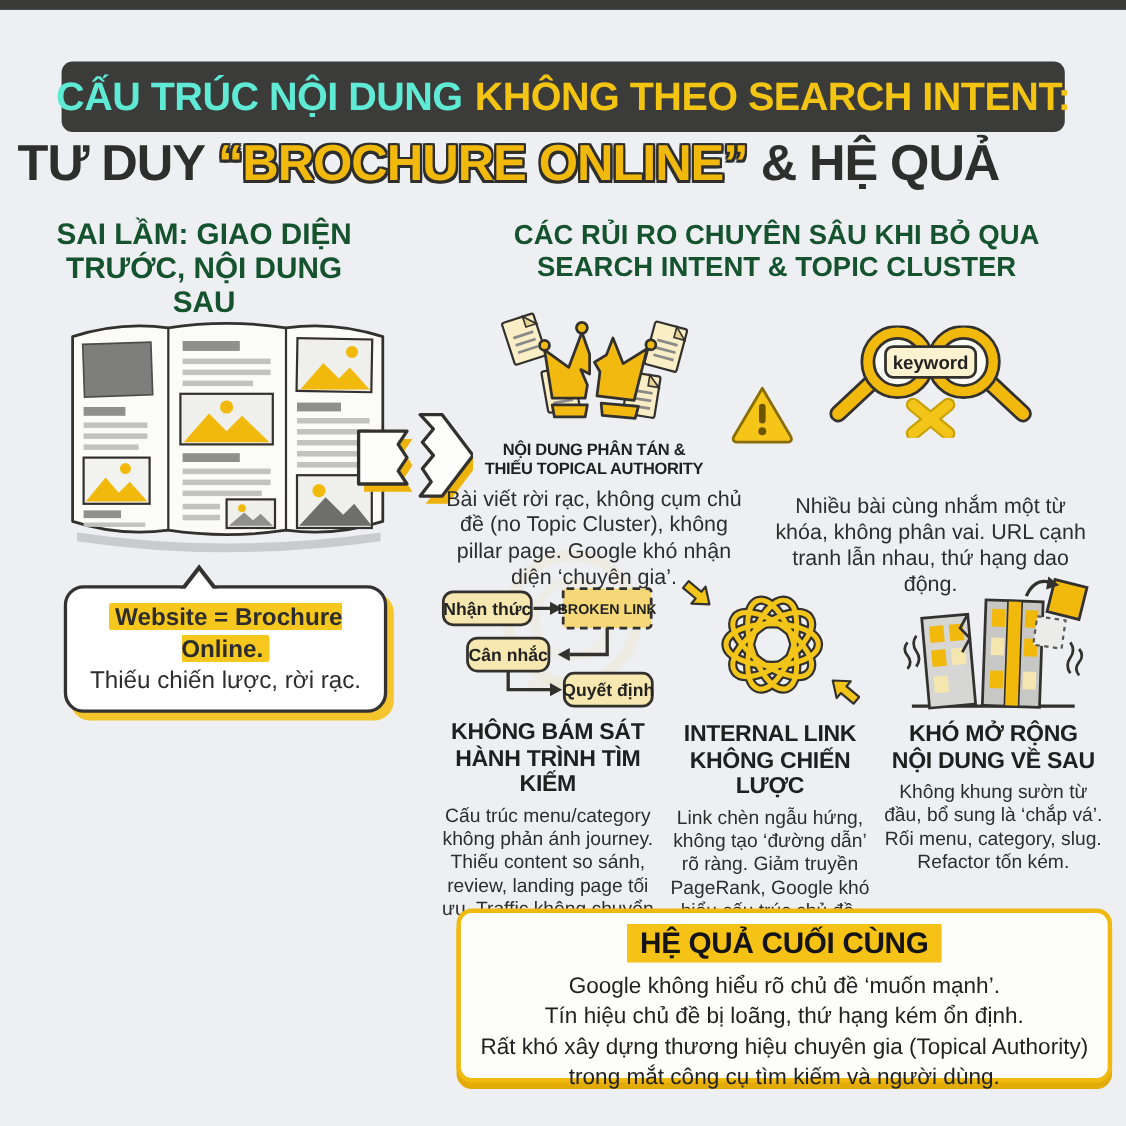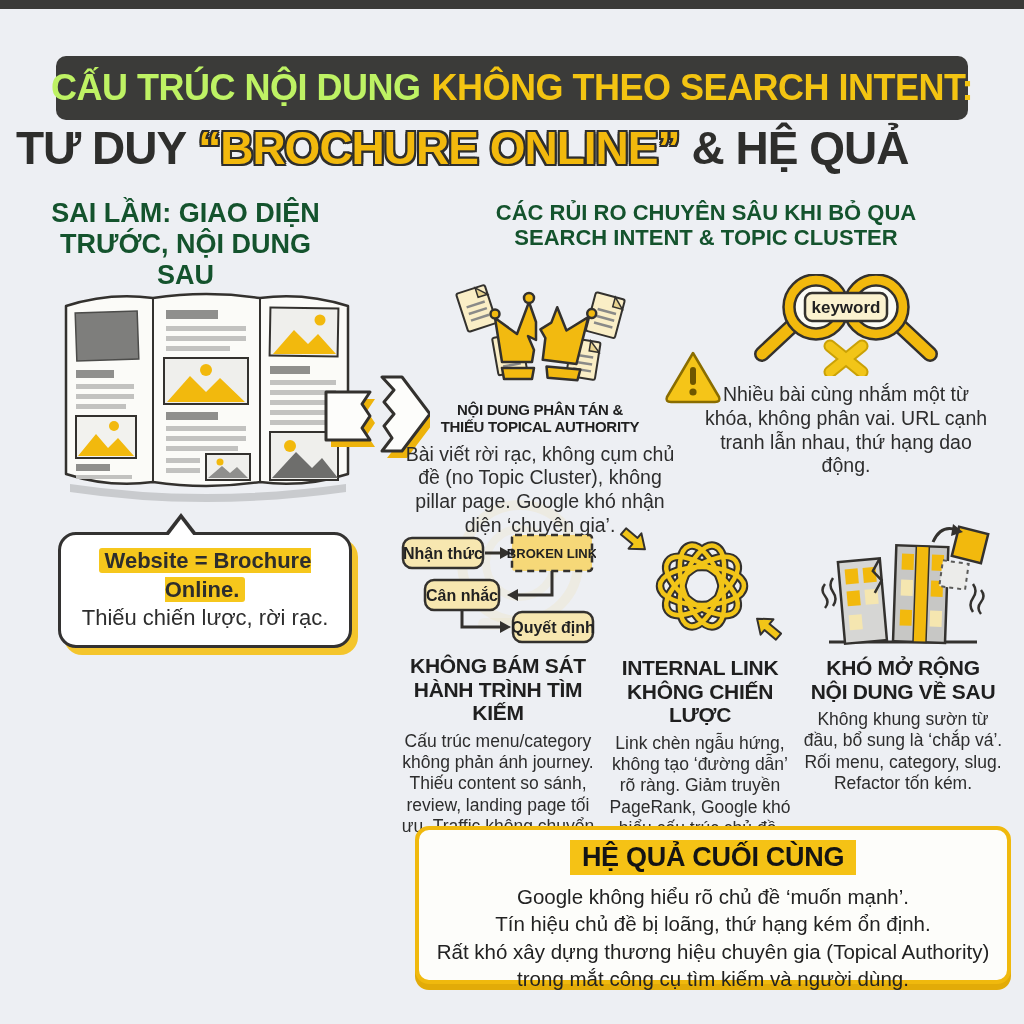--- a/index.html
+++ b/index.html
@@ -16,44 +16,44 @@
   
   .top-strip{left:0;top:0;width:1024px;height:9px;background:#3a3a38;}
 
   
   .header-bar{
     left:56px;top:56px;width:912px;height:64px;
     background:#3b3b39;border-radius:10px;
     display:flex;align-items:center;justify-content:center;
     font-weight:800;font-size:36px;letter-spacing:-0.5px;white-space:nowrap;
   }
-  .header-bar .w{color:#bef264;}
+  .header-bar .w{color:#5eead4;}
   .header-bar .y{color:#f3c412;margin-left:11px;}
   .subtitle{
     left:0;top:121px;width:856px;height:54px;
     display:flex;align-items:center;justify-content:space-between;
     font-weight:800;font-size:46px;letter-spacing:-1px;color:#2e2e2c;white-space:nowrap;padding-left:16px;
   }
   .subtitle .hl{
     color:#f2b90d;margin:0 12px;
     text-shadow:-2px -2px 0 #2e2e2c,2px -2px 0 #2e2e2c,-2px 2px 0 #2e2e2c,2px 2px 0 #2e2e2c,
                  0 -2px 0 #2e2e2c,0 2px 0 #2e2e2c,-2px 0 0 #2e2e2c,2px 0 0 #2e2e2c;
   }
 
   
   .sec-heading{font-weight:800;color:#14532d;line-height:1.15;}
   .left-heading{left:28px;top:198px;width:315px;font-size:27px;}
-  .right-heading{left:420px;top:200px;width:572px;font-size:22px;}
+  .right-heading{left:420px;top:200px;width:572px;font-size:25px;}
 
   
   .risk{display:flex;flex-direction:column;align-items:center;}
   .risk-title{font-weight:800;color:#1f1f1f;line-height:1.12;letter-spacing:-0.3px;}
   .risk-body{color:#2d2d2d;line-height:1.22;font-weight:500;}
   .risk1{left:400px;top:282px;width:280px;}
-  .risk2{left:698px;top:274px;width:296px;}
+  .risk2{left:698px;top:296px;width:296px;gap:44px;}
   .row1 .risk-title{font-size:15px;margin-top:18px;}
   .row1 .risk-body{font-size:19.5px;margin-top:7px;}
   .riskA{left:396px;top:522px;width:204px;}
   .riskB{left:606px;top:522px;width:188px;}
   .riskC{left:798px;top:522px;width:210px;}
   .row2 .risk-title{font-size:21px;margin-top:8px;}
   .row2 .risk-body{font-size:17.5px;margin-top:6px;}
 
   
   .bubble{

